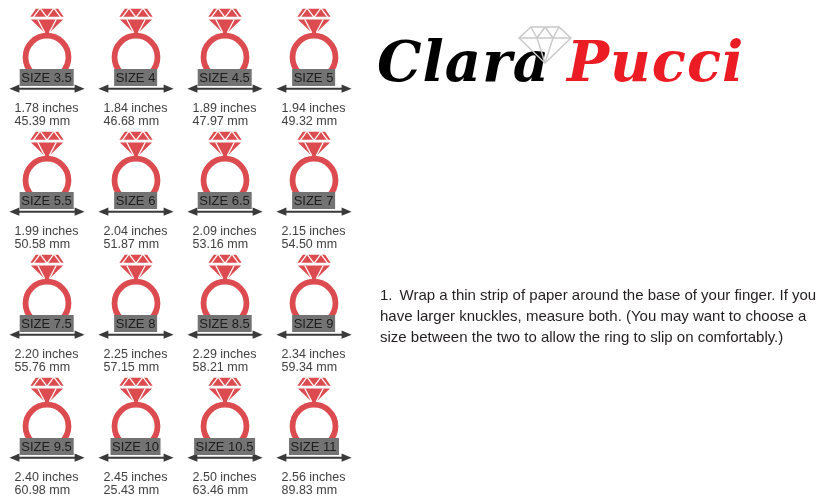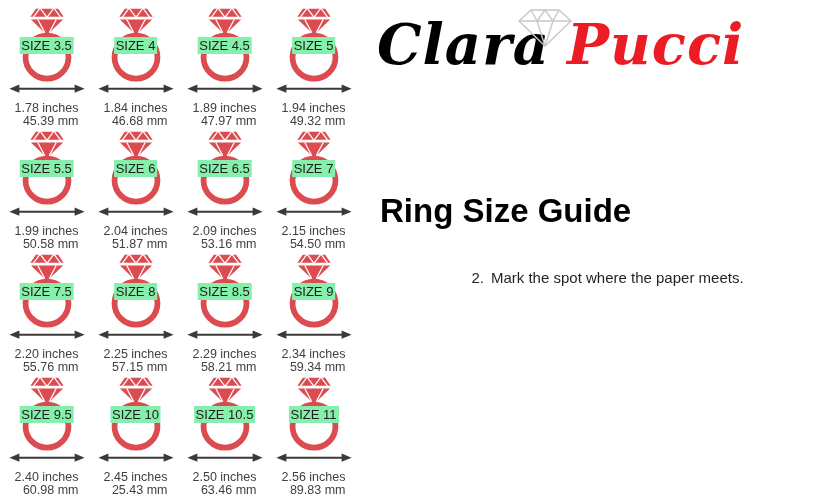--- a/index.html
+++ b/index.html
@@ -33,39 +33,39 @@
     align-items: center;
   }
   .ring-svg { display: block; width: 84px; height: 97px; }
   .gem-fill { fill: var(--ring-red); }
   .gem-line { stroke: #ffffff; stroke-width: 1.6; }
   .band { fill: none; stroke: var(--ring-red); stroke-width: 7.5; }
   .arrow-line { stroke: var(--arrow-dark); stroke-width: 2.6; }
   .arrow-head { fill: var(--arrow-dark); }
   .size-label {
     position: absolute;
-    left: 50%; top: 32px;
+    left: 50%; top: 64px;
     transform: translateX(-50%);
-    background: #86efac;
+    background: #737373;
     padding: 0 2px;
     font-size: 13px;
     line-height: 17px;
     color: #1d1d1d;
     white-space: nowrap;
   }
   .measure {
     margin-top: 8px;
-    text-align: right;
+    text-align: left;
     font-size: 12.5px;
     line-height: 13px;
     color: var(--measure-gray);
   }
 
   
-  .right-panel { position: absolute; left: 375px; top: 0; width: 462px; height: 407px; text-align: center; }
+  .right-panel { position: absolute; left: 375px; top: 17px; width: 462px; height: 407px; }
 
   .logo { position: relative; height: 100px; }
   .logo-word {
     font-family: "DejaVu Serif", serif;
     font-style: italic;
     font-weight: bold;
     font-size: 56px;
     line-height: 100px;
     letter-spacing: 1px;
   }
@@ -519,21 +519,20 @@
       <line x1="16" y1="4" x2="22" y2="15"></line>
       <line x1="30" y1="4" x2="22" y2="15"></line>
       <line x1="30" y1="4" x2="38" y2="15"></line>
       <line x1="44" y1="4" x2="38" y2="15"></line>
       <line x1="22" y1="15" x2="30" y2="40"></line>
       <line x1="38" y1="15" x2="30" y2="40"></line>
     </svg>
     <span class="logo-word logo-second">Pucci</span>
   </div>
 
-  <div class="guide-title">Ring Size Guide</div>
 
   <div class="steps">
     <p class="step">
-      <span class="step-num">2.</span><span>Mark the spot where the paper meets.</span>
+      <span class="step-num">1.</span><span>Wrap a thin strip of paper around the base of your finger. If you have larger knuckles, measure both. (You may want to choose a size between the two to allow the ring to slip on comfortably.)</span>
     </p>
   </div>
 
 </div>
 
 </body></html>

